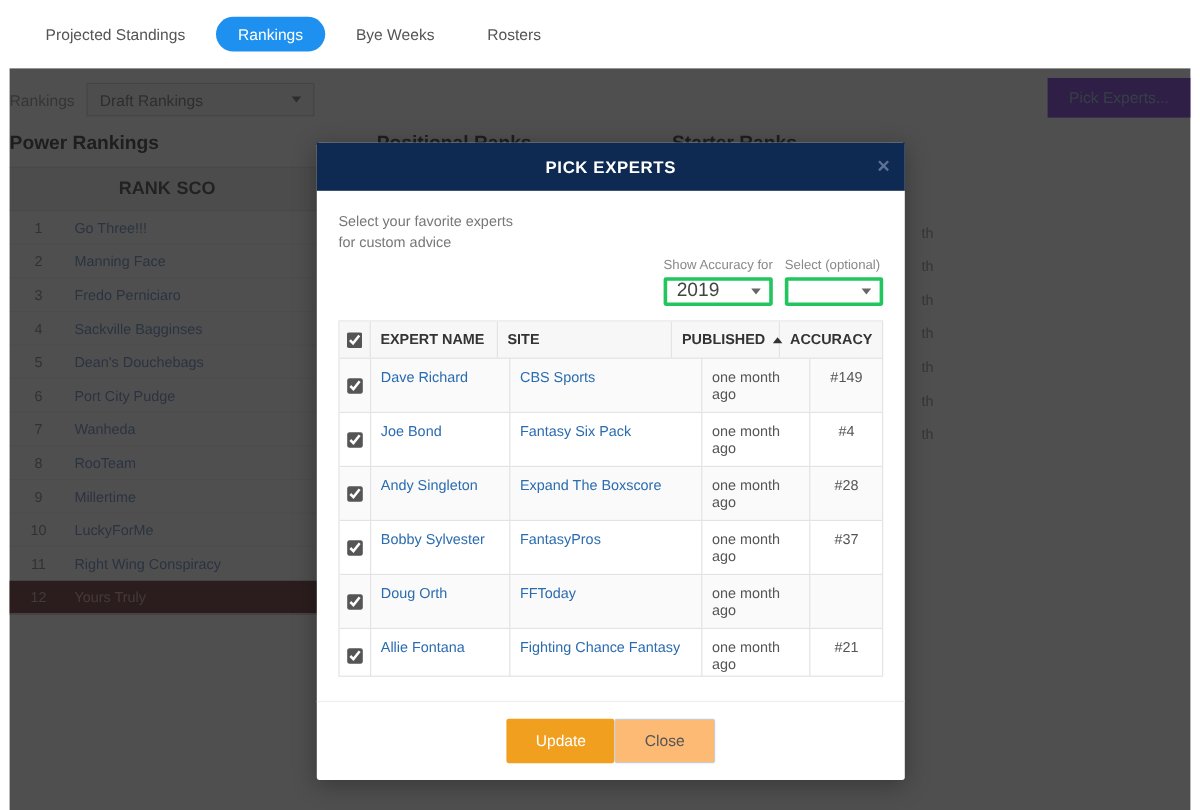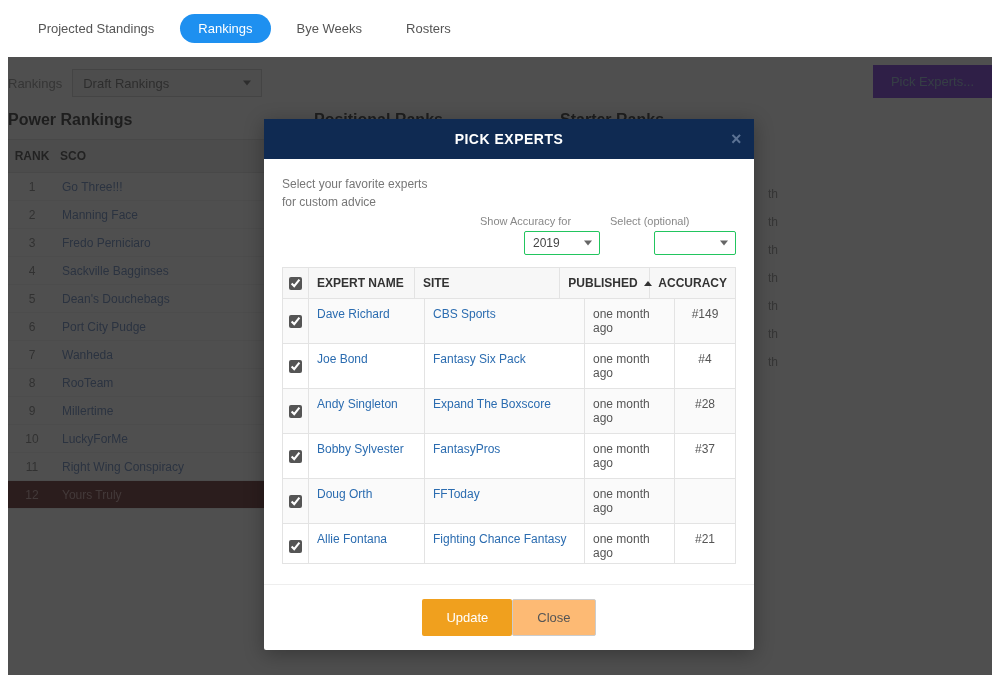--- a/index.html
+++ b/index.html
@@ -23,21 +23,21 @@
 .rankings-bar .label { color: #888; font-size: 13px; }
 .select-like { appearance: none; border: 1px solid #ccc; background: #f6f6f6; padding: 5px 28px 5px 10px; font-size: 13px; position: relative; color: #666; height: 28px; display: inline-flex; align-items: center; min-width: 190px; }
 .select-caret { position: relative; }
 .select-caret::after { content: ""; position: absolute; right: 10px; top: 50%; transform: translateY(-50%); border-left: 4px solid transparent; border-right: 4px solid transparent; border-top: 5px solid #666; }
 .pick-experts-btn { position: absolute; right: 0; top: 8px; background: #6d28d9; color: #8bb0d1; border: none; padding: 9px 18px; font-size: 13px; cursor: pointer; }
 
 .sections-row { display: flex; gap: 26px; padding: 0 0 10px 0; align-items: flex-end; }
 .sections-row h3 { font-size: 16px; font-weight: 700; color: #222; }
 
 .rank-table { width: 260px; }
-.rank-table .th-row { display: flex; background: #f2f2f2; border-top: 1px solid #ddd; border-bottom: 1px solid #ddd; font-weight: 700; font-size: 12px; color: #333; }
+.rank-table .th-row { display: flex; background: #f2f2f2; border-top: 1px solid #ddd; border-bottom: 1px solid #ddd; font-weight: 700; font-size: 15px; color: #333; justify-content: center; }
 .rank-table .th-row .c-rank { width: 48px; text-align: center; padding: 9px 4px; }
 .rank-table .th-row .c-team { flex: 1; text-align: center; padding: 9px 4px; }
 .rank-table .th-row .c-sco { width: 38px; text-align: left; padding: 9px 0 9px 4px; }
 .rank-table .row { display: flex; border-bottom: 1px solid #f0f0f0; height: 28px; align-items: center; }
 .rank-table .row .c-rank { width: 48px; text-align: center; color: #777; font-size: 12px; }
 .rank-table .row .c-team { flex: 1; padding-left: 6px; font-size: 12px; color: #5a7ebb; }
 .rank-table .row.selected { background: #5d1b1b; color: #c49a9a; }
 .rank-table .row.selected .c-team { color: #c49a9a; }
 .rank-table .row.selected .c-rank { color: #c49a9a; }
 
@@ -49,21 +49,21 @@
 .modal { position: absolute; left: 256px; top: 62px; width: 490px; background: #fff; z-index: 5; box-shadow: 0 4px 20px rgba(0,0,0,0.3); border-radius: 2px; }
 .modal-header { background: #0f2a52; color: #fff; text-align: center; padding: 12px; font-weight: 700; font-size: 14px; letter-spacing: 0.5px; position: relative; }
 .modal-close { position: absolute; right: 12px; top: 50%; transform: translateY(-50%); color: #5b7294; font-size: 18px; cursor: pointer; font-weight: 700; }
 
 .modal-body { padding: 16px 18px 8px 18px; }
 .modal-top-row { display: flex; justify-content: space-between; gap: 14px; margin-bottom: 12px; }
 .modal-desc { color: #777; font-size: 12px; flex: 1; line-height: 1.5; }
 .modal-selects { display: flex; gap: 10px; }
 .modal-select-group { display: flex; flex-direction: column; gap: 4px; }
 .modal-select-group .lbl { font-size: 11px; color: #888; margin-top: 40px; }
-.mini-select { border: 1px solid #22c55e; background: #fff; padding: 4px 22px 4px 8px; font-size: 12px; color: #444; height: 24px; display: inline-flex; align-items: center; min-width: 76px; position: relative; border-radius: 2px; margin-left: 44px; }
+.mini-select { border: 3px solid #22c55e; background: #fff; padding: 4px 22px 4px 8px; font-size: 16px; color: #444; height: 24px; display: inline-flex; align-items: center; min-width: 76px; position: relative; border-radius: 2px; }
 .mini-select::after { content: ""; position: absolute; right: 7px; top: 50%; transform: translateY(-50%); border-left: 4px solid transparent; border-right: 4px solid transparent; border-top: 5px solid #666; }
 
 .experts-grid { border: 1px solid #e3e3e3; max-height: 300px; overflow: hidden; position: relative; }
 .experts-header { display: flex; background: #f7f7f7; border-bottom: 1px solid #e3e3e3; font-weight: 700; font-size: 12px; color: #333; }
 .experts-header .col { padding: 8px 8px; border-right: 1px solid #e3e3e3; }
 .experts-header .col:last-child { border-right: none; }
 .col-cb { width: 26px; display: flex; align-items: center; justify-content: center; }
 .col-name { width: 116px; }
 .col-site { width: 160px; }
 .col-pub { width: 90px; display: flex; align-items: center; gap: 4px; }

